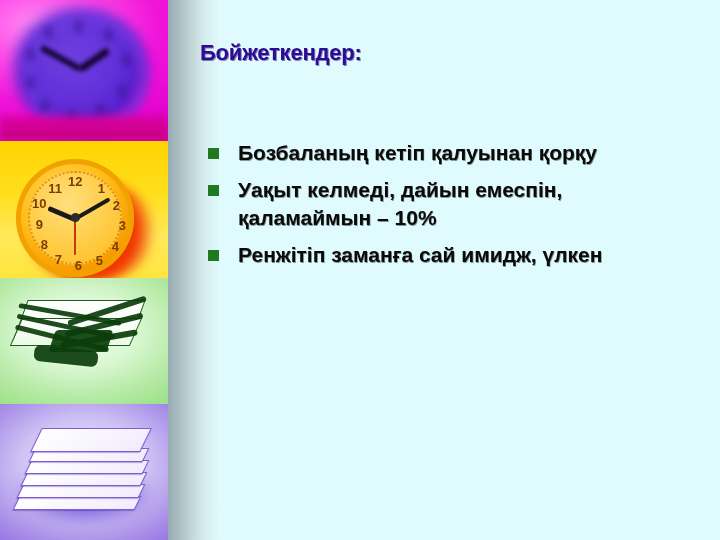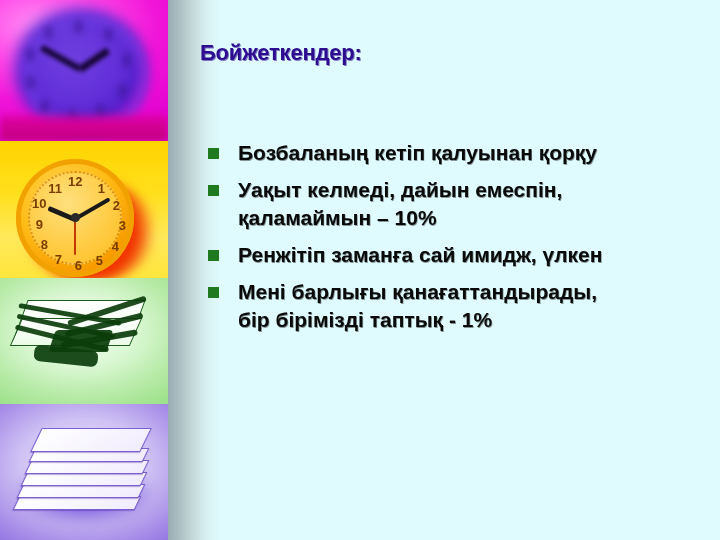--- a/index.html
+++ b/index.html
@@ -305,23 +305,18 @@
         <span class="bullet-marker"></span>
         <span class="bullet-text">Уақыт келмеді, дайын емеспін,</span>
         <span class="bullet-line2">қаламаймын – 10%</span>
       </li>
 
       <li class="bullet-item">
         <span class="bullet-marker"></span>
         <span class="bullet-text">Ренжітіп заманға сай имидж, үлкен</span>
       </li>
 
-      <li class="bullet-item">
-        <span class="bullet-marker"></span>
-        <span class="bullet-text">Мені барлығы қанағаттандырады,</span>
-        <span class="bullet-line2">бір бірімізді таптық - 1%</span>
-      </li>
 
     </ul>
 
   </div>
 
 </div>
 
 </body></html>

